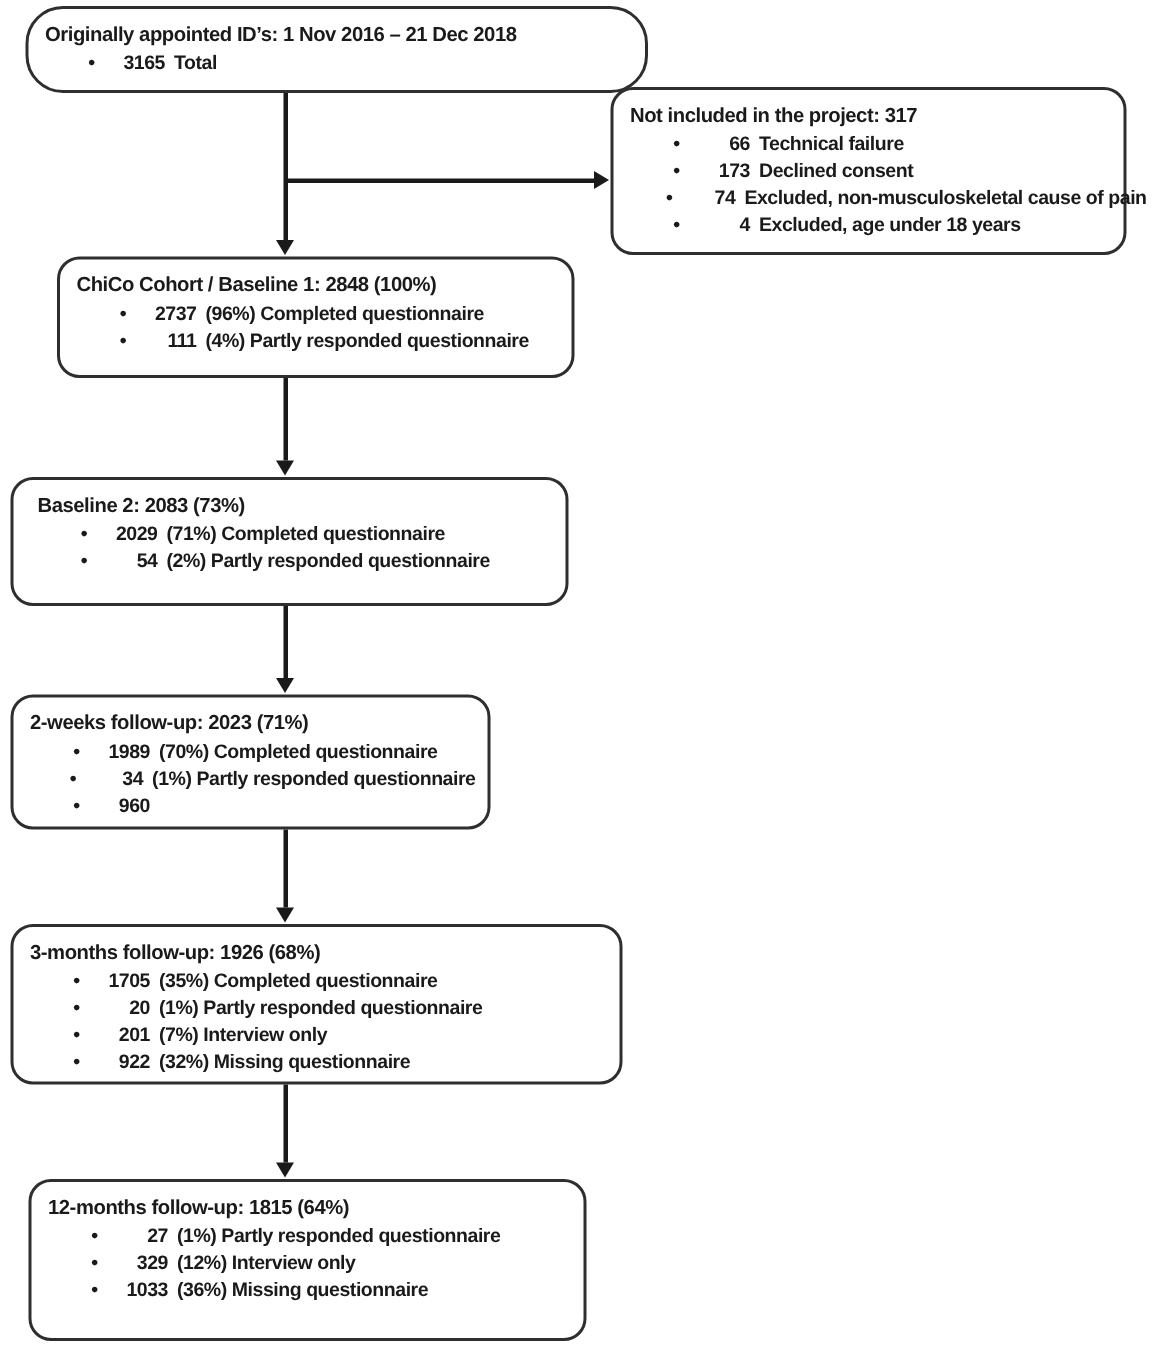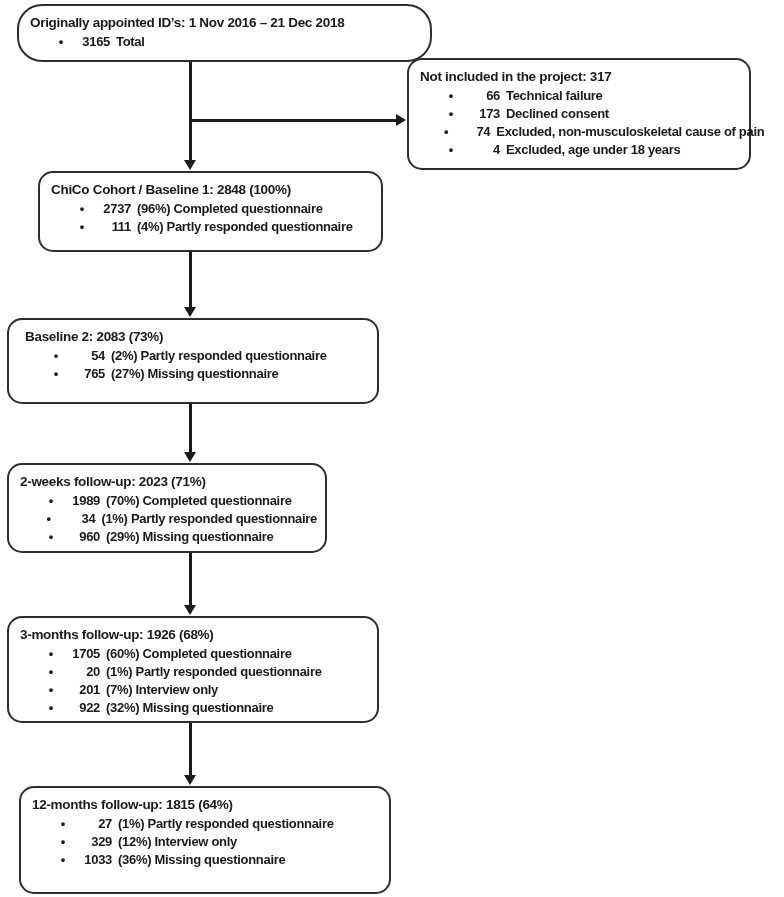--- a/index.html
+++ b/index.html
@@ -131,28 +131,28 @@
   </div>
 
   <div class="vline" style="left:189px; top:252px; height:55px;"></div>
   <div class="head-down" style="left:184px; top:307px;"></div>
 
   <div class="box" style="left:7px; top:318px; width:372px; height:86px;padding-left:16px;">
     <div class="box-title">Baseline 2: 2083 (73%)</div>
     <ul class="items">
       <li>
           <span class="bullet"></span>
+          <span class="num">2029</span>
+          <span class="txt">(71%) Completed questionnaire</span>
+        </li>
+      <li>
+          <span class="bullet"></span>
           <span class="num">54</span>
           <span class="txt">(2%) Partly responded questionnaire</span>
         </li>
-      <li>
-          <span class="bullet"></span>
-          <span class="num">765</span>
-          <span class="txt">(27%) Missing questionnaire</span>
-        </li>
     </ul>
   </div>
 
   <div class="vline" style="left:189px; top:404px; height:48px;"></div>
   <div class="head-down" style="left:184px; top:452px;"></div>
 
   <div class="box" style="left:7px; top:463px; width:320px; height:90px;">
     <div class="box-title">2-weeks follow-up: 2023 (71%)</div>
     <ul class="items">
       <li>
@@ -161,35 +161,34 @@
           <span class="txt">(70%) Completed questionnaire</span>
         </li>
       <li>
           <span class="bullet"></span>
           <span class="num">34</span>
           <span class="txt">(1%) Partly responded questionnaire</span>
         </li>
       <li>
           <span class="bullet"></span>
           <span class="num">960</span>
-          <span class="txt">(29%) Missing questionnaire</span>
         </li>
     </ul>
   </div>
 
   <div class="vline" style="left:189px; top:553px; height:52px;"></div>
   <div class="head-down" style="left:184px; top:605px;"></div>
 
-  <div class="box" style="left:7px; top:616px; width:372px; height:107px;">
+  <div class="box" style="left:7px; top:616px; width:408px; height:107px;">
     <div class="box-title">3-months follow-up: 1926 (68%)</div>
     <ul class="items">
       <li>
           <span class="bullet"></span>
           <span class="num">1705</span>
-          <span class="txt">(60%) Completed questionnaire</span>
+          <span class="txt">(35%) Completed questionnaire</span>
         </li>
       <li>
           <span class="bullet"></span>
           <span class="num">20</span>
           <span class="txt">(1%) Partly responded questionnaire</span>
         </li>
       <li>
           <span class="bullet"></span>
           <span class="num">201</span>
           <span class="txt">(7%) Interview only</span>

